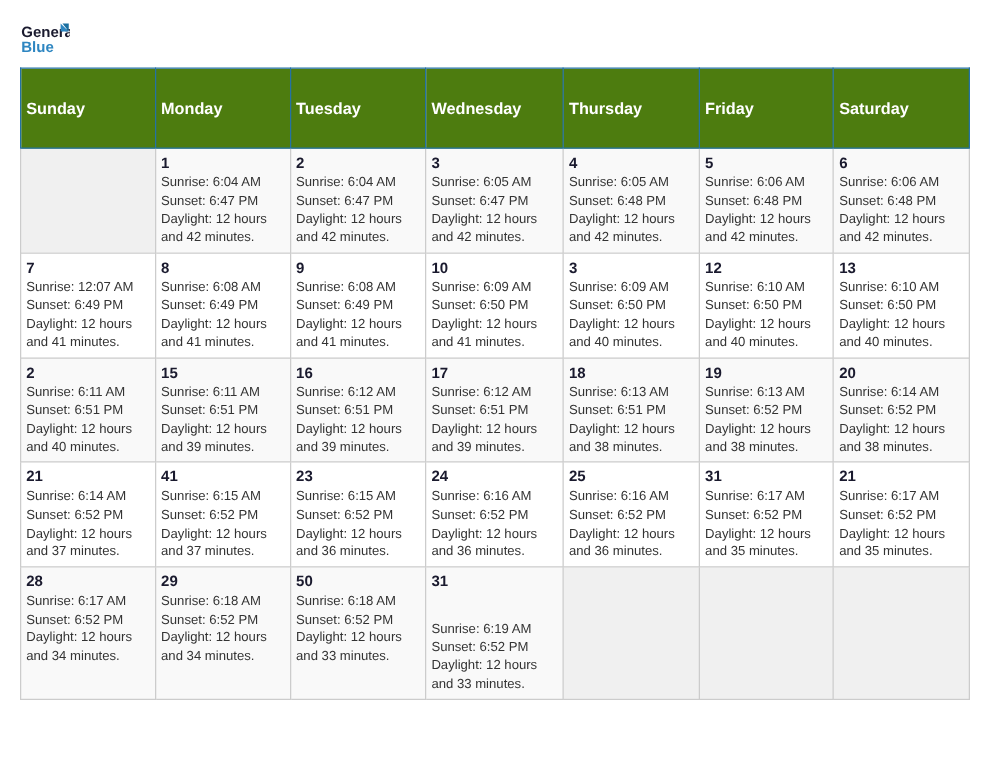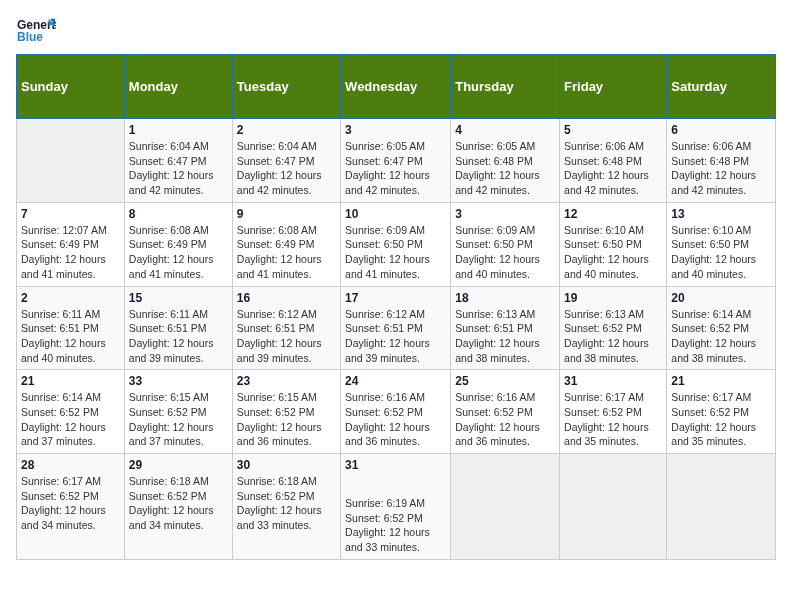--- a/index.html
+++ b/index.html
@@ -259,21 +259,21 @@
       </tr>
       <tr>
         <td>
           <span class="day-number">21</span>
           <div class="day-info" style="white-space: pre-line;">Sunrise: 6:14 AM
 Sunset: 6:52 PM
 Daylight: 12 hours
 and 37 minutes.</div>
         </td>
         <td>
-          <span class="day-number">33</span>
+          <span class="day-number">41</span>
           <div class="day-info" style="white-space: pre-line;">Sunrise: 6:15 AM
 Sunset: 6:52 PM
 Daylight: 12 hours
 and 37 minutes.</div>
         </td>
         <td>
           <span class="day-number">23</span>
           <div class="day-info" style="white-space: pre-line;">Sunrise: 6:15 AM
 Sunset: 6:52 PM
 Daylight: 12 hours
@@ -317,21 +317,21 @@
 and 34 minutes.</div>
         </td>
         <td>
           <span class="day-number">29</span>
           <div class="day-info" style="white-space: pre-line;">Sunrise: 6:18 AM
 Sunset: 6:52 PM
 Daylight: 12 hours
 and 34 minutes.</div>
         </td>
         <td>
-          <span class="day-number">30</span>
+          <span class="day-number">50</span>
           <div class="day-info" style="white-space: pre-line;">Sunrise: 6:18 AM
 Sunset: 6:52 PM
 Daylight: 12 hours
 and 33 minutes.</div>
         </td>
         <td>
           <span class="day-number">31</span>
           <div class="day-info" style="white-space: pre-line; margin-top: 24px;">Sunrise: 6:19 AM
 Sunset: 6:52 PM
 Daylight: 12 hours

